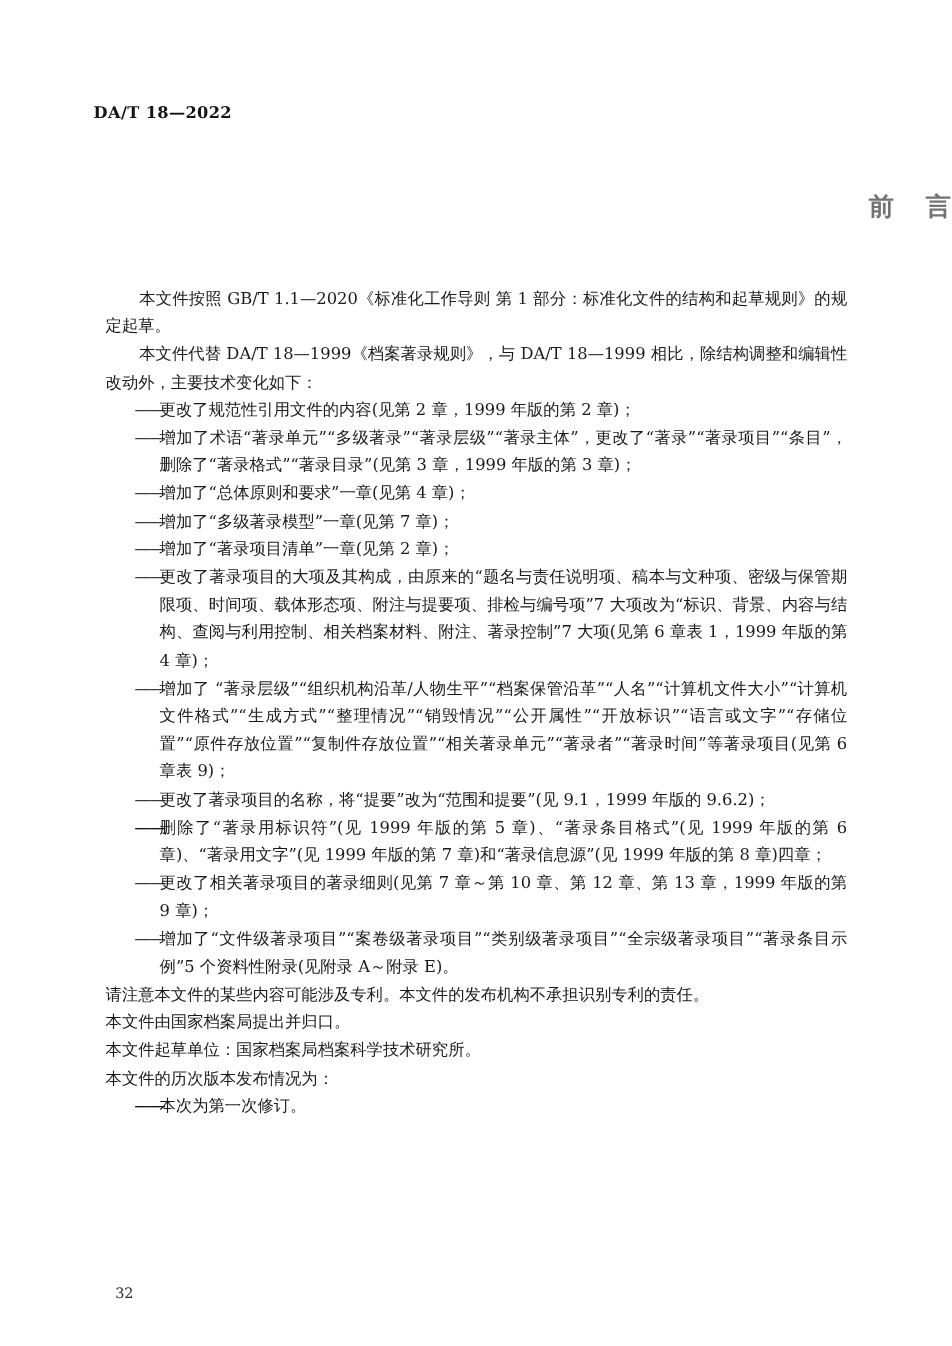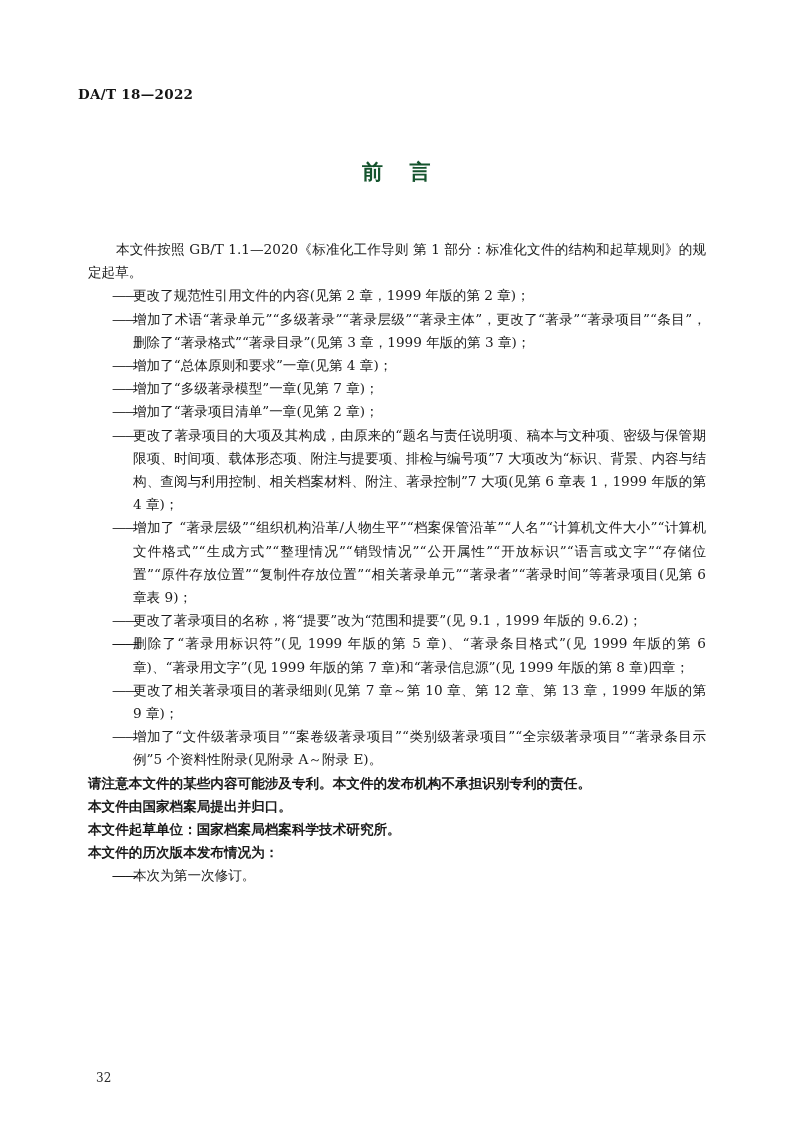--- a/index.html
+++ b/index.html
@@ -28,25 +28,25 @@
     letter-spacing: 0.3px;
     color: #141414;
     white-space: nowrap;
     text-align: center;
   }
   .doc-title {
     position: absolute;
     left: 0;
     right: 0;
     top: 158px;
-    text-align: center;
+    text-align: right;
     font-size: 21px;
     font-weight: bold;
     letter-spacing: 0.5px;
-    color: #14532d;
+    color: #737373;
   }
   .doc-title .gap {
     display: inline-block;
     width: 26px;
   }
   .content {
     position: absolute;
     left: 88px;
     top: 226px;
     width: 618px;
@@ -59,21 +59,20 @@
   }
   p.para {
     margin: 0;
     text-indent: 28px;
     text-align: justify;
   }
   p.flush {
     margin: 0;
     text-indent: 0;
     text-align: justify;
-    font-weight: bold;
   }
   .dash-list {
     margin: 0;
     padding: 0;
     list-style: none;
   }
   .dash-item {
     position: relative;
     margin: 0;
     padding-left: 45px;
@@ -124,20 +123,21 @@
 
   <div class="header-line">DA/T 18—2022</div>
 
   <div class="doc-title">
     <span>前</span><span class="gap"></span><span>言</span>
   </div>
 
   <div class="content">
 
     <p class="para">本文件按照 GB/T 1.1—2020《标准化工作导则 第 1 部分：标准化文件的结构和起草规则》的规定起草。</p>
+    <p class="para">本文件代替 DA/T 18—1999《档案著录规则》，与 DA/T 18—1999 相比，除结构调整和编辑性改动外，主要技术变化如下：</p>
 
     <ul class="dash-list">
       <li class="dash-item">
         <span class="dash-mark">——</span>
         <span>更改了规范性引用文件的内容(见第 2 章，1999 年版的第 2 章)；</span>
       </li>
       <li class="dash-item">
         <span class="dash-mark">——</span>
         <span>增加了术语“著录单元”“多级著录”“著录层级”“著录主体”，更改了“著录”“著录项目”“条目”，删除了“著录格式”“著录目录”(见第 3 章，1999 年版的第 3 章)；</span>
       </li>

